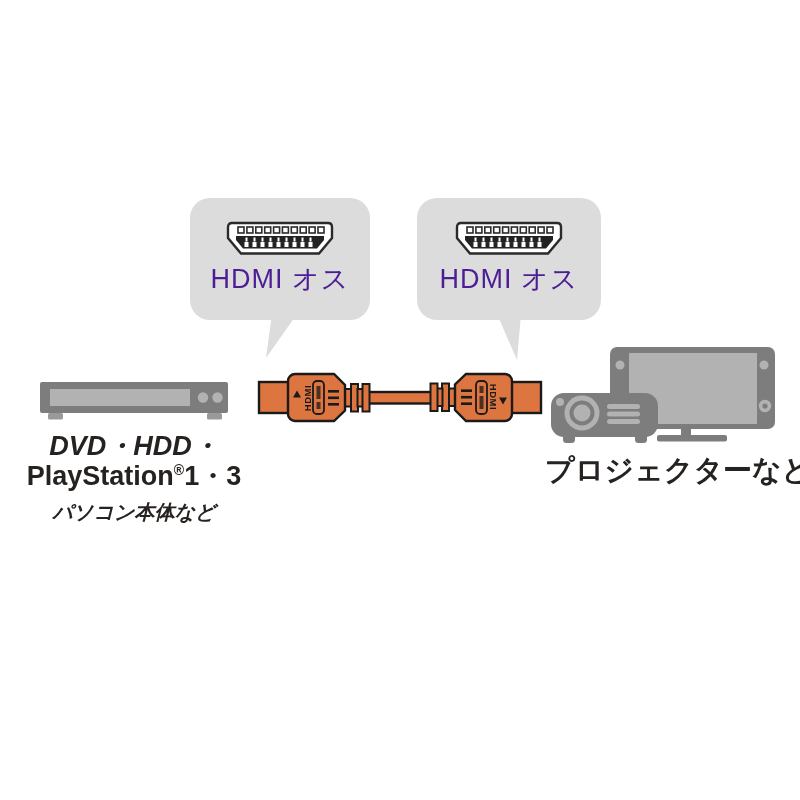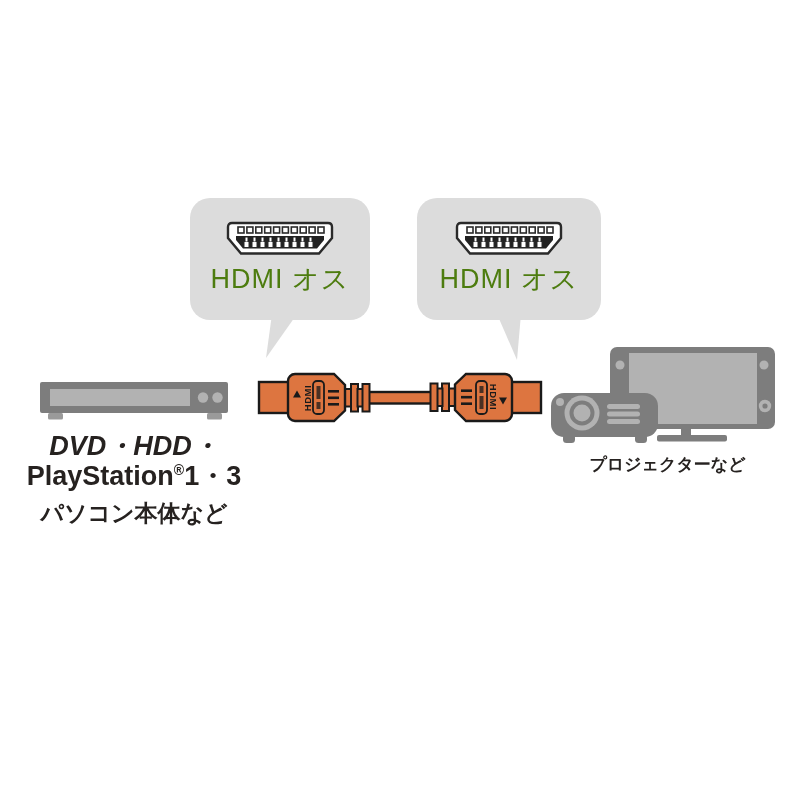--- a/index.html
+++ b/index.html
@@ -14,40 +14,40 @@
   .bubble{
     position:absolute;top:198px;height:122px;
     background:#dcdcdc;border-radius:20px;
   }
   .bubble-left{left:190px;width:180px;}
   .bubble-right{left:417px;width:184px;}
   .plug-icon{position:absolute;top:23px;left:50%;transform:translateX(-50%);}
   .bubble-label{
     position:absolute;top:63px;left:0;width:100%;
     text-align:center;font-size:27px;font-weight:500;
-    color:#4d7c0f;letter-spacing:1px;white-space:nowrap;
+    color:#4c1d95;letter-spacing:1px;white-space:nowrap;
   }
   .tails{position:absolute;left:0;top:0;width:800px;height:800px;pointer-events:none;}
 
   
   .cable-svg{position:absolute;left:250px;top:362px;}
   .dvd-svg{position:absolute;left:35px;top:378px;}
   .tv-svg{position:absolute;left:545px;top:340px;}
 
   
   .caption{position:absolute;text-align:center;color:#262220;font-weight:bold;}
   .caption-left{left:10px;top:433px;width:248px;}
   .caption-right{left:545px;top:456px;width:245px;}
   .cap-l1{font-size:27px;line-height:1.0;margin:0 0 3px 0;white-space:nowrap;font-style:italic;}
   .cap-l2{font-size:18px;line-height:1.0;margin:0 0 6px 0;white-space:nowrap;}
   .cap-l3{font-size:27px;line-height:1.0;margin:0 0 4px 0;white-space:nowrap;}
   .cap-l3 sup{font-size:14px;vertical-align:super;}
-  .cap-l4{font-size:23px;line-height:1.0;margin:12px;white-space:nowrap;}
+  .cap-l4{font-size:20px;line-height:1.0;margin:12px;white-space:nowrap;font-style:italic;}
   .cap-r1{font-size:23px;line-height:1.0;margin:0 0 7px 0;white-space:nowrap;}
-  .cap-r2{font-size:17px;line-height:1.0;margin:0;white-space:nowrap;}
+  .cap-r2{font-size:29px;line-height:1.0;margin:0;white-space:nowrap;}
 </style>
 </head>
 <body>
 
 <div class="canvas">
 
   <svg class="tails" viewBox="0 0 800 800">
     <polygon points="272,314 297,314 266,358" fill="#dcdcdc"></polygon>
     <polygon points="497,314 521,314 517,360" fill="#dcdcdc"></polygon>
   </svg>

